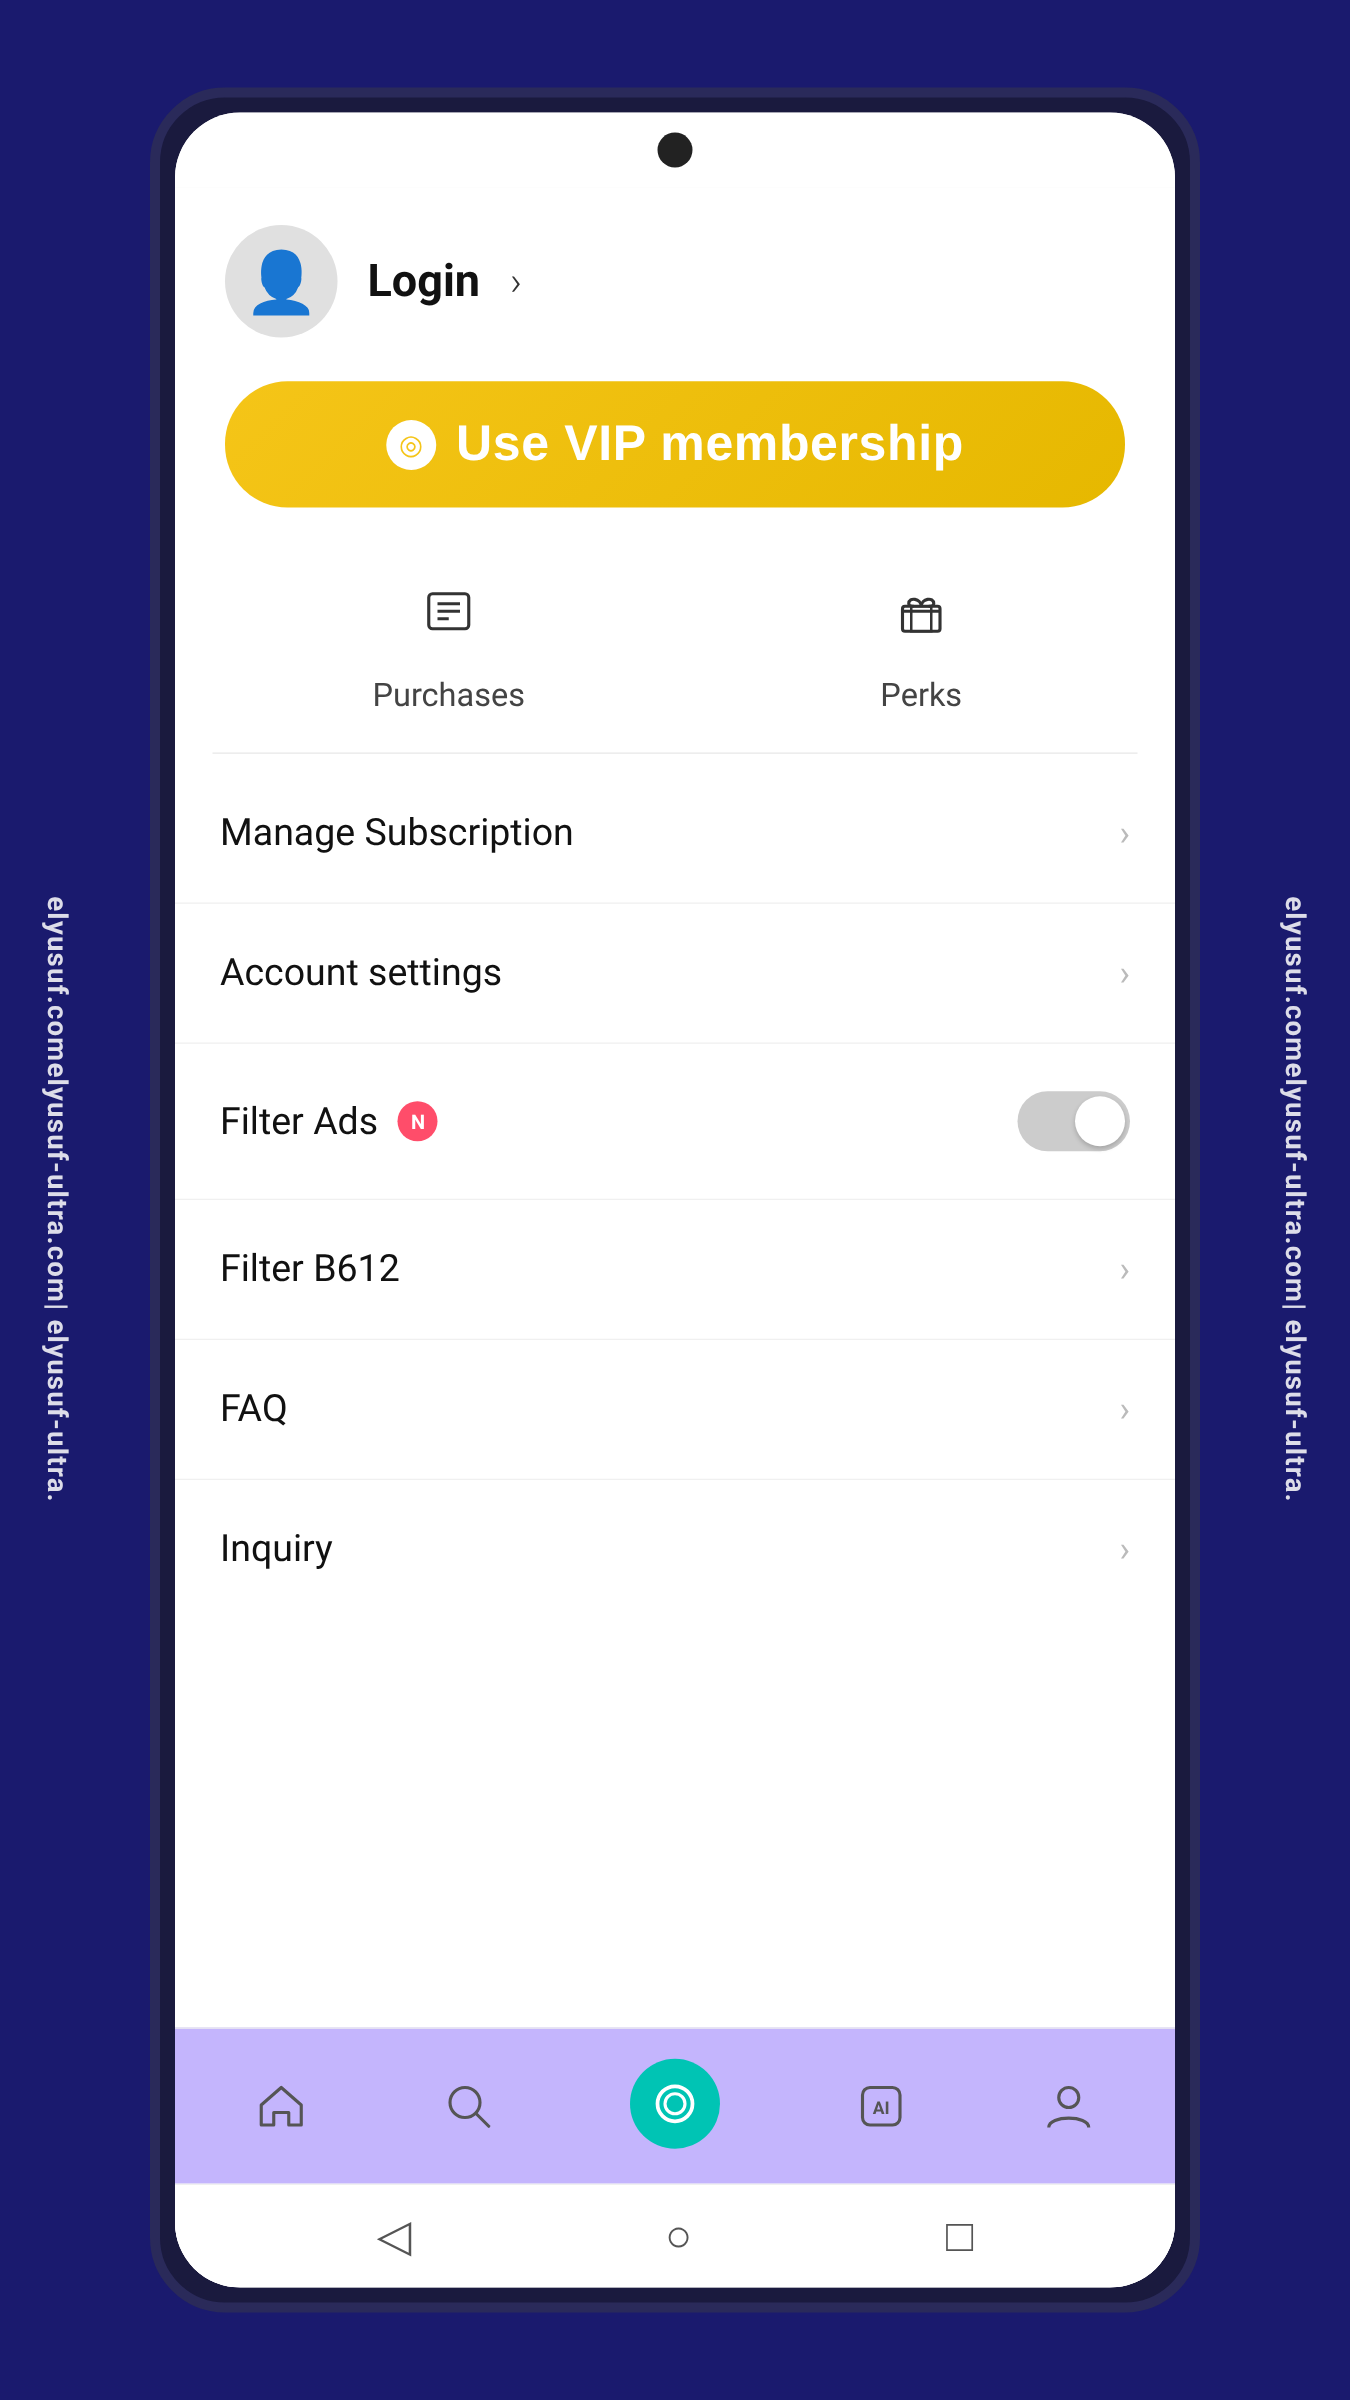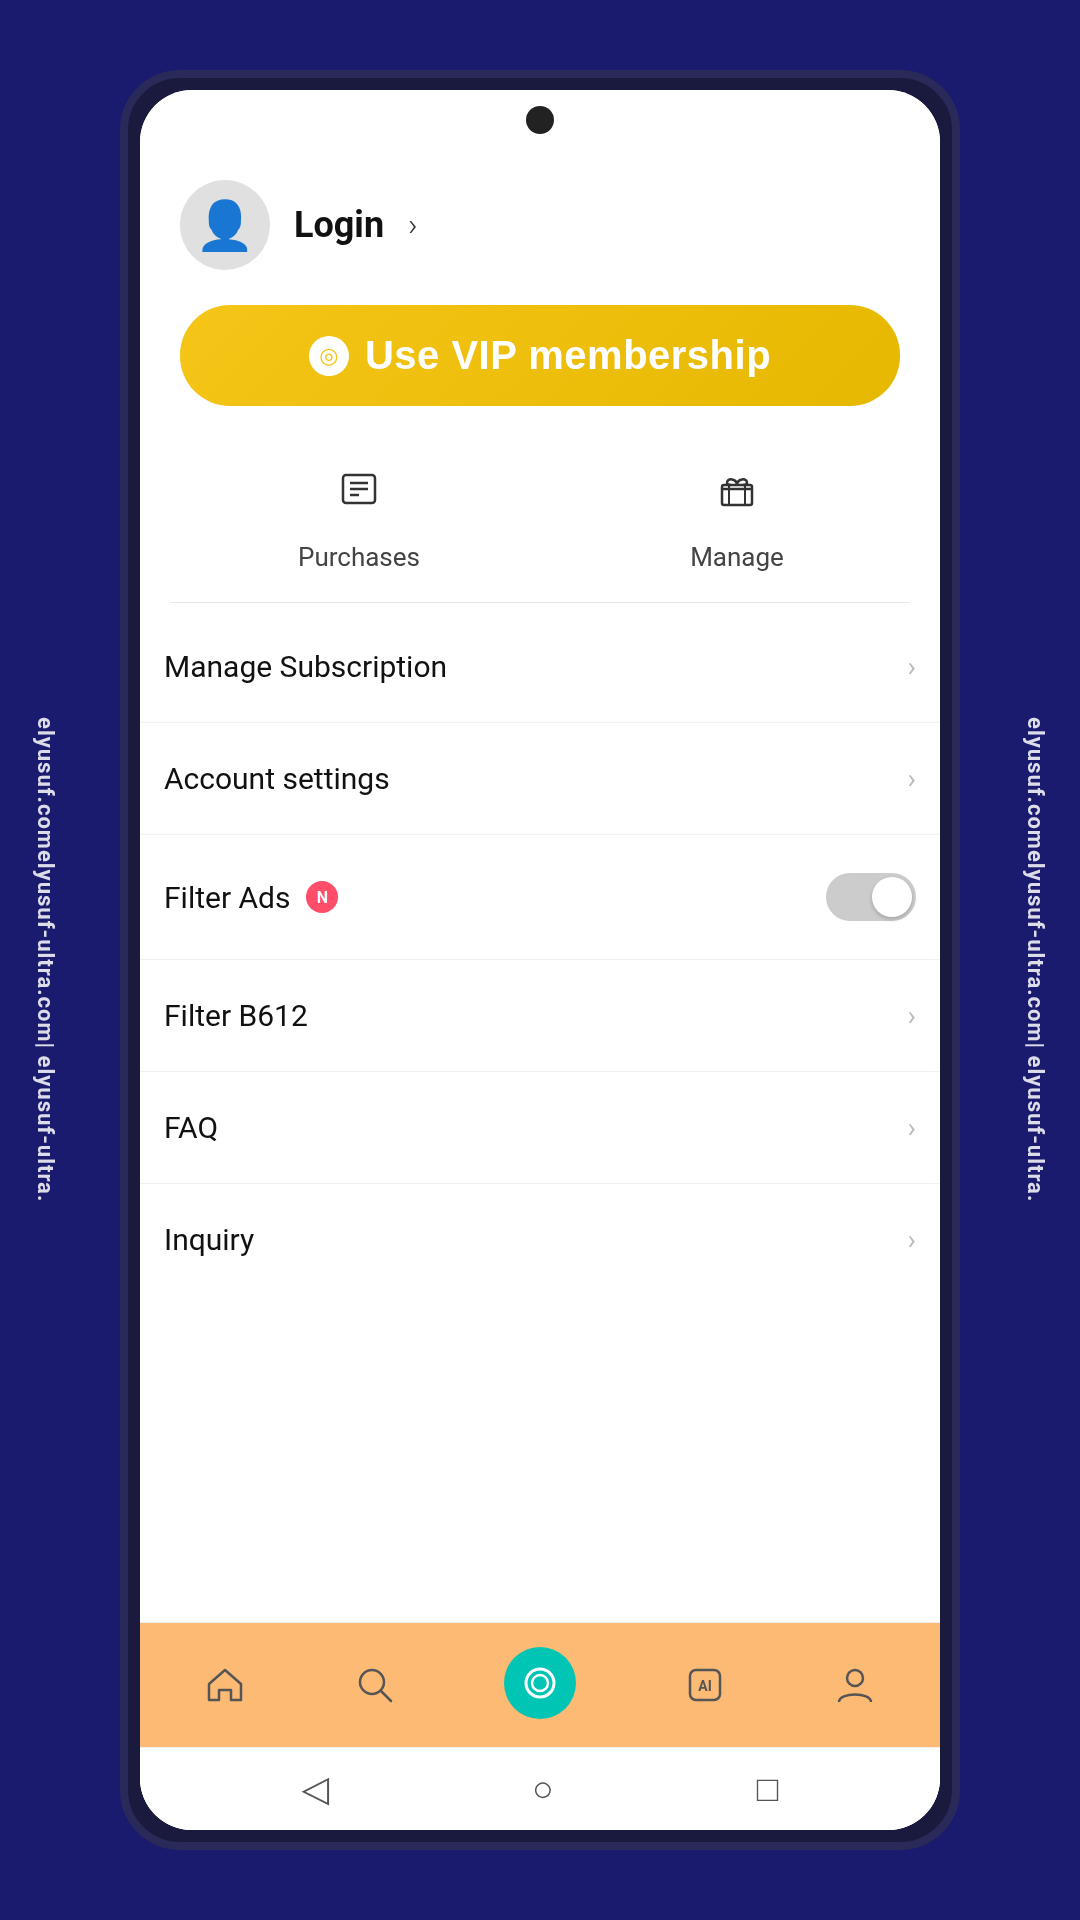--- a/index.html
+++ b/index.html
@@ -202,21 +202,21 @@
 
     
     .menu-list {
       background: #fff;
       margin-top: 8px;
     }
     .menu-item {
       display: flex;
       align-items: center;
       justify-content: space-between;
-      padding: 38px 24px;
+      padding: 38px 36px;
       border-bottom: 1px solid #f0f0f0;
       cursor: pointer;
     }
     .menu-item:last-child {
       border-bottom: none;
     }
     .menu-item-left {
       display: flex;
       align-items: center;
       gap: 16px;
@@ -263,21 +263,21 @@
       background: #fff;
       border-radius: 50%;
       box-shadow: 0 2px 4px rgba(0,0,0,0.2);
     }
 
     
     .flex-spacer { flex: 1; }
 
     
     .bottom-nav {
-      background: #fdba74;
+      background: #c4b5fd;
       border-top: 1px solid #eee;
       padding: 16px 10px 10px 10px;
     }
     .nav-items {
       display: flex;
       justify-content: space-around;
       align-items: center;
       padding: 10px 0;
     }
     .nav-item {
@@ -382,21 +382,21 @@
             <span class="quick-action-icon">
               <svg width="44" height="44" viewBox="0 0 44 44" fill="none">
                 <rect x="7" y="18" width="30" height="20" rx="2" stroke="#333" stroke-width="2.5" fill="none"></rect>
                 <rect x="14" y="18" width="16" height="20" stroke="#333" stroke-width="2"></rect>
                 <path d="M22 18 C22 12 12 10 12 16 C12 18 14 18 16 18" stroke="#333" stroke-width="2.5" fill="none"></path>
                 <path d="M22 18 C22 12 32 10 32 16 C32 18 30 18 28 18" stroke="#333" stroke-width="2.5" fill="none"></path>
                 <line x1="7" y1="22" x2="37" y2="22" stroke="#333" stroke-width="2.5"></line>
               </svg>
             </span>
           </div>
-          <span class="quick-action-label">Manage</span>
+          <span class="quick-action-label">Perks</span>
         </div>
 
 
       </div>
 
       <div class="divider"></div>
 
       <div class="menu-list">
 
         <div class="menu-item">

